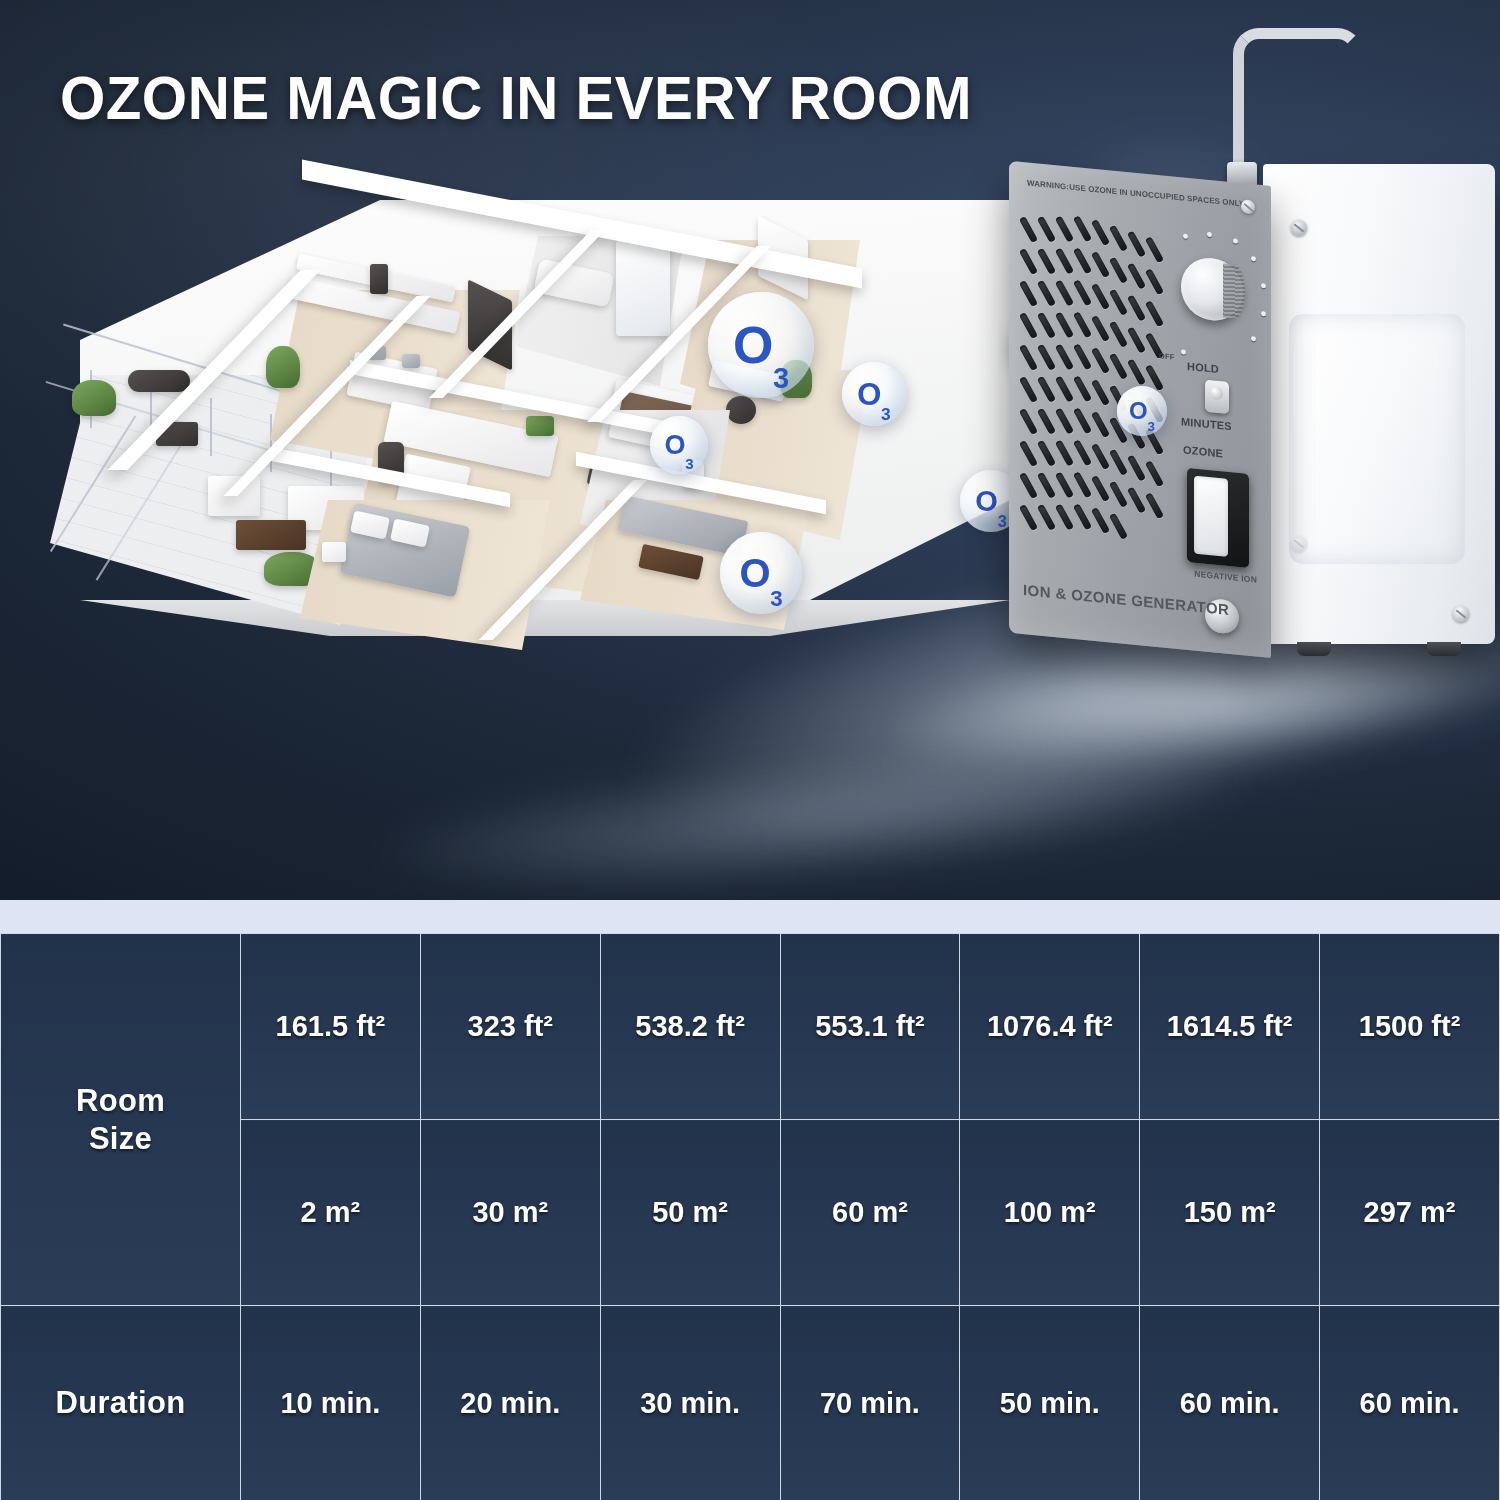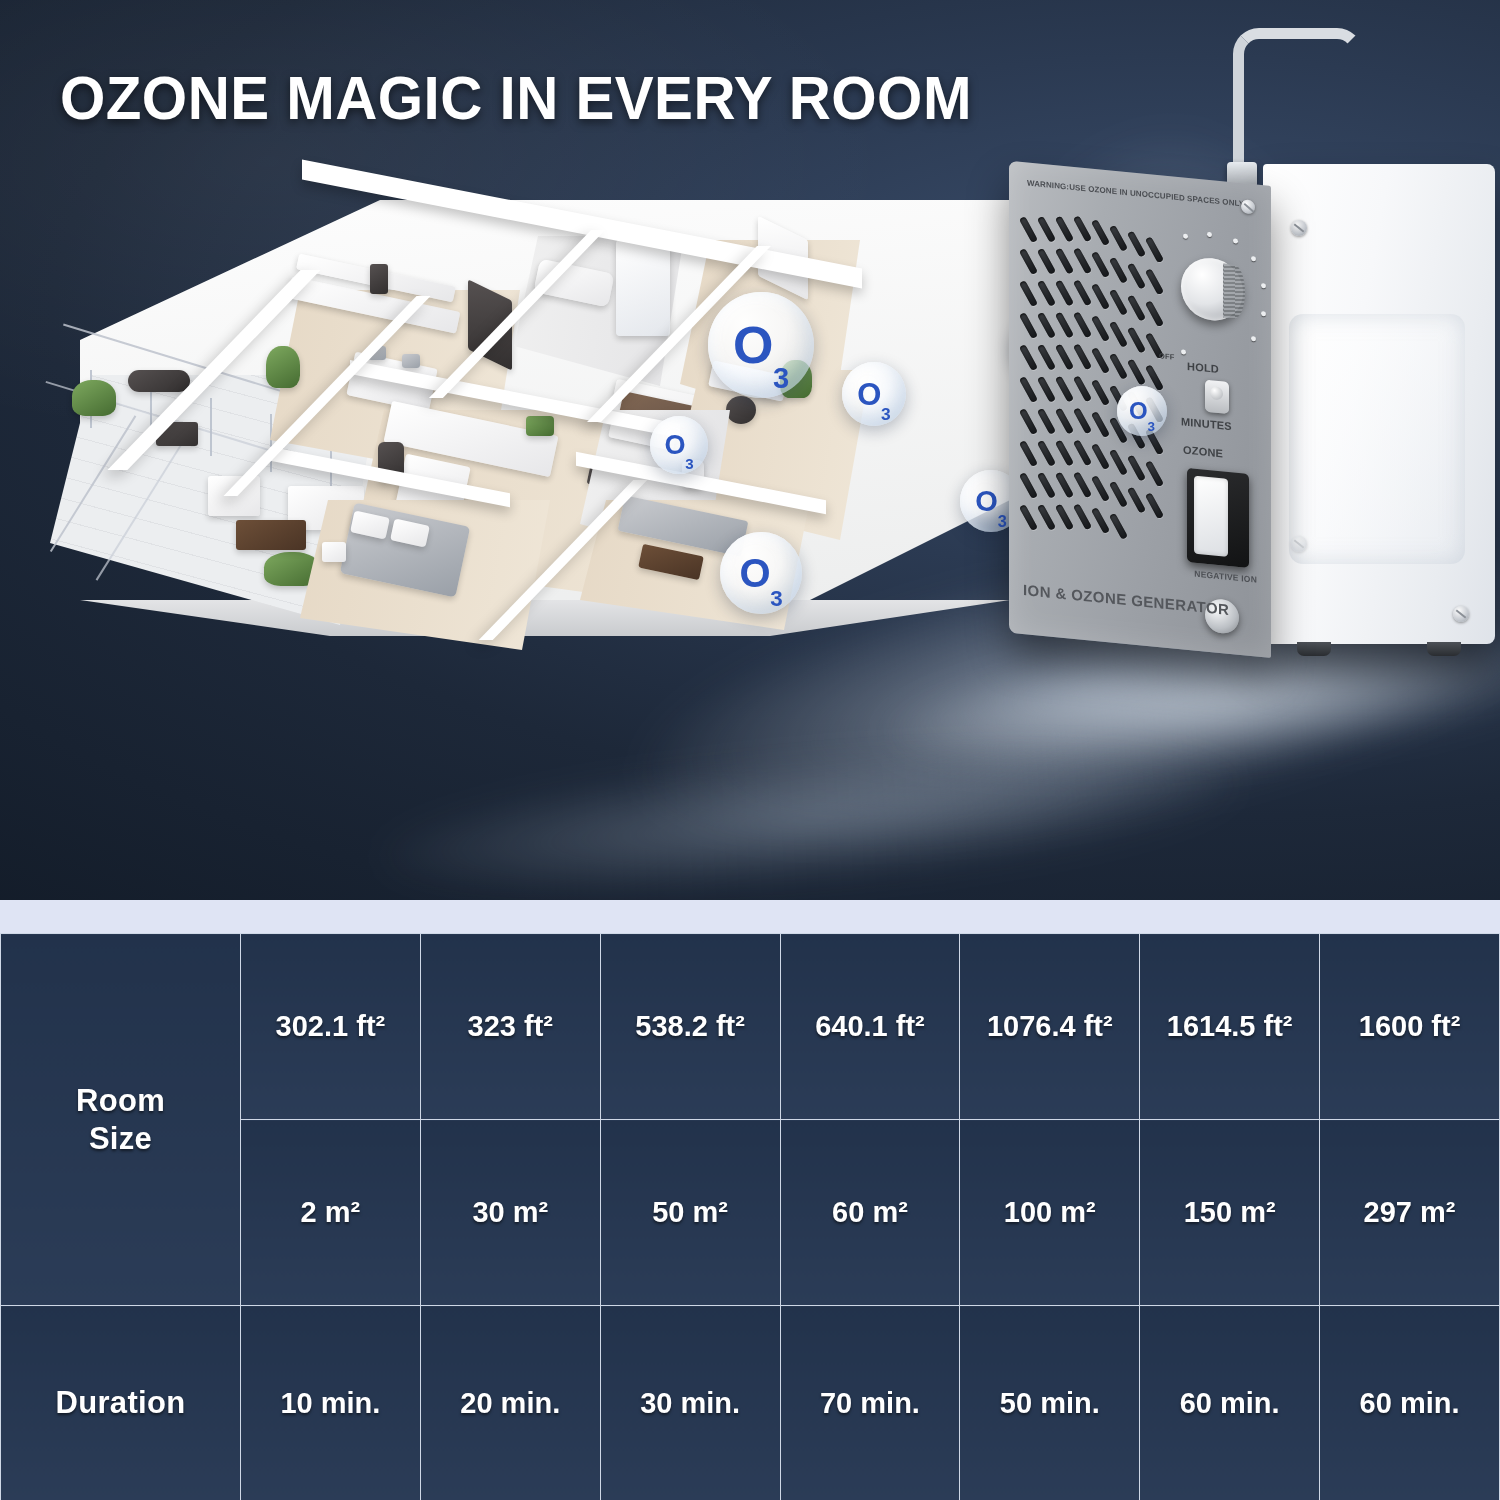--- a/index.html
+++ b/index.html
@@ -408,27 +408,27 @@
   <div class="strip"></div>
 
   <div class="tablewrap">
     <table class="spec">
       <tbody>
           <tr class="r-sqft">
         <td class="rowlabel" rowspan="2">
           <div>Room</div>
           <div>Size</div>
         </td>
-        <td class="val sqft">302.1 ft²</td>
+        <td class="val sqft">161.5 ft²</td>
         <td class="val sqft">323 ft²</td>
         <td class="val sqft">538.2 ft²</td>
-        <td class="val sqft">640.1 ft²</td>
+        <td class="val sqft">553.1 ft²</td>
         <td class="val sqft">1076.4 ft²</td>
         <td class="val sqft">1614.5 ft²</td>
-        <td class="val sqft">1600 ft²</td>
+        <td class="val sqft">1500 ft²</td>
       </tr>
       <tr class="r-sqm">
         <td class="val sqm">2 m²</td>
         <td class="val sqm">30 m²</td>
         <td class="val sqm">50 m²</td>
         <td class="val sqm">60 m²</td>
         <td class="val sqm">100 m²</td>
         <td class="val sqm">150 m²</td>
         <td class="val sqm">297 m²</td>
       </tr>

